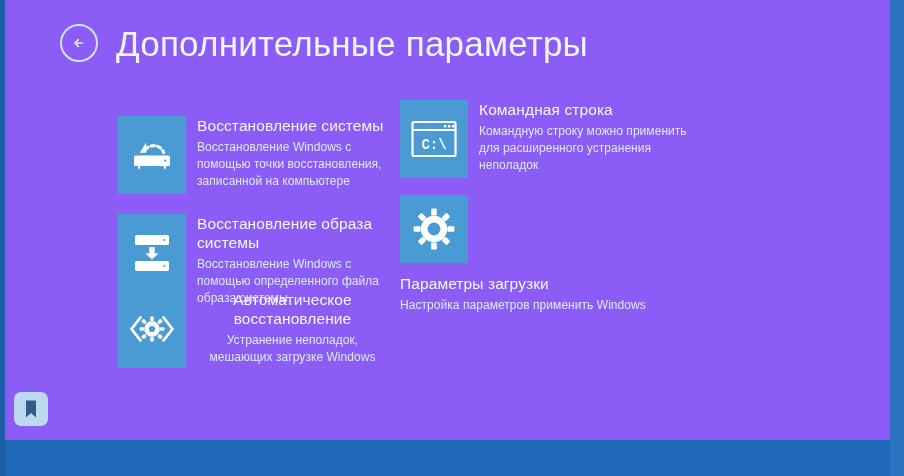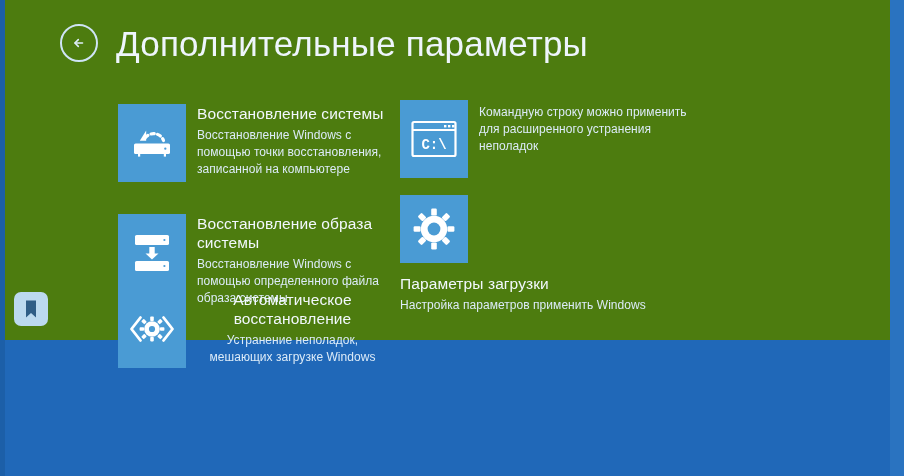--- a/index.html
+++ b/index.html
@@ -11,22 +11,22 @@
     height: 476px;
     overflow: hidden;
     background: #2068b8;
     font-family: "Liberation Sans", sans-serif;
     -webkit-font-smoothing: antialiased;
   }
 
   #screen {
     position: relative;
     width: 904px;
-    height: 340px;
-    background: #4d7c0f;
+    height: 440px;
+    background: #8b5cf6;
     box-sizing: border-box;
   }
 
   
   .edge-left {
     position: absolute;
     left: 0; top: 0;
     width: 5px; height: 476px;
     background: #1c5fa8;
   }
@@ -110,21 +110,21 @@
   }
   .tile-desc {
     color: #dcebf8;
     font-size: 12px;
     line-height: 1.42;
     margin-top: 3px;
     letter-spacing: 0.05px;
   }
 
   
-  .t-restore  { top: 4px;   left: 0; }
+  .t-restore  { top: 16px;   left: 0; }
   .t-image    { top: 114px;  left: 0; }
   .t-autorep  { top: 190px; left: 0; text-align: center; }
   
   .t-cmd      { top: 0px;   left: 0; }
   .t-boot     { top: 95px;  left: 0; flex-direction: column; }
 
   
   .bookmark-btn {
     position: absolute;
     left: 14px;
@@ -241,20 +241,21 @@
             <path d="M2.5 11 H45.5" stroke="#ffffff" stroke-width="1.8"></path>
             <g fill="#ffffff">
               <rect x="34" y="6" width="2.4" height="2.4"></rect>
               <rect x="38" y="6" width="2.4" height="2.4"></rect>
               <rect x="42" y="6" width="2.4" height="2.4"></rect>
             </g>
             <text x="24" y="29.5" fill="#ffffff" font-family="'Liberation Mono', monospace" font-size="14" font-weight="700" text-anchor="middle">C:\</text>
           </svg>
         </div>
         <div class="tile-text">
+          <div class="tile-title">Командная строка</div>
           <div class="tile-desc">Командную строку можно применить для расширенного устранения неполадок</div>
         </div>
       </div>
 
       <div class="tile t-boot">
         <div class="tile-icon">
           <svg width="44" height="44" viewBox="0 0 44 44">
             <g fill="#ffffff">
               <circle cx="22" cy="22" r="13.2"></circle>
               <rect x="19.2" y="1.6" width="5.6" height="7" rx="1.2"></rect>

